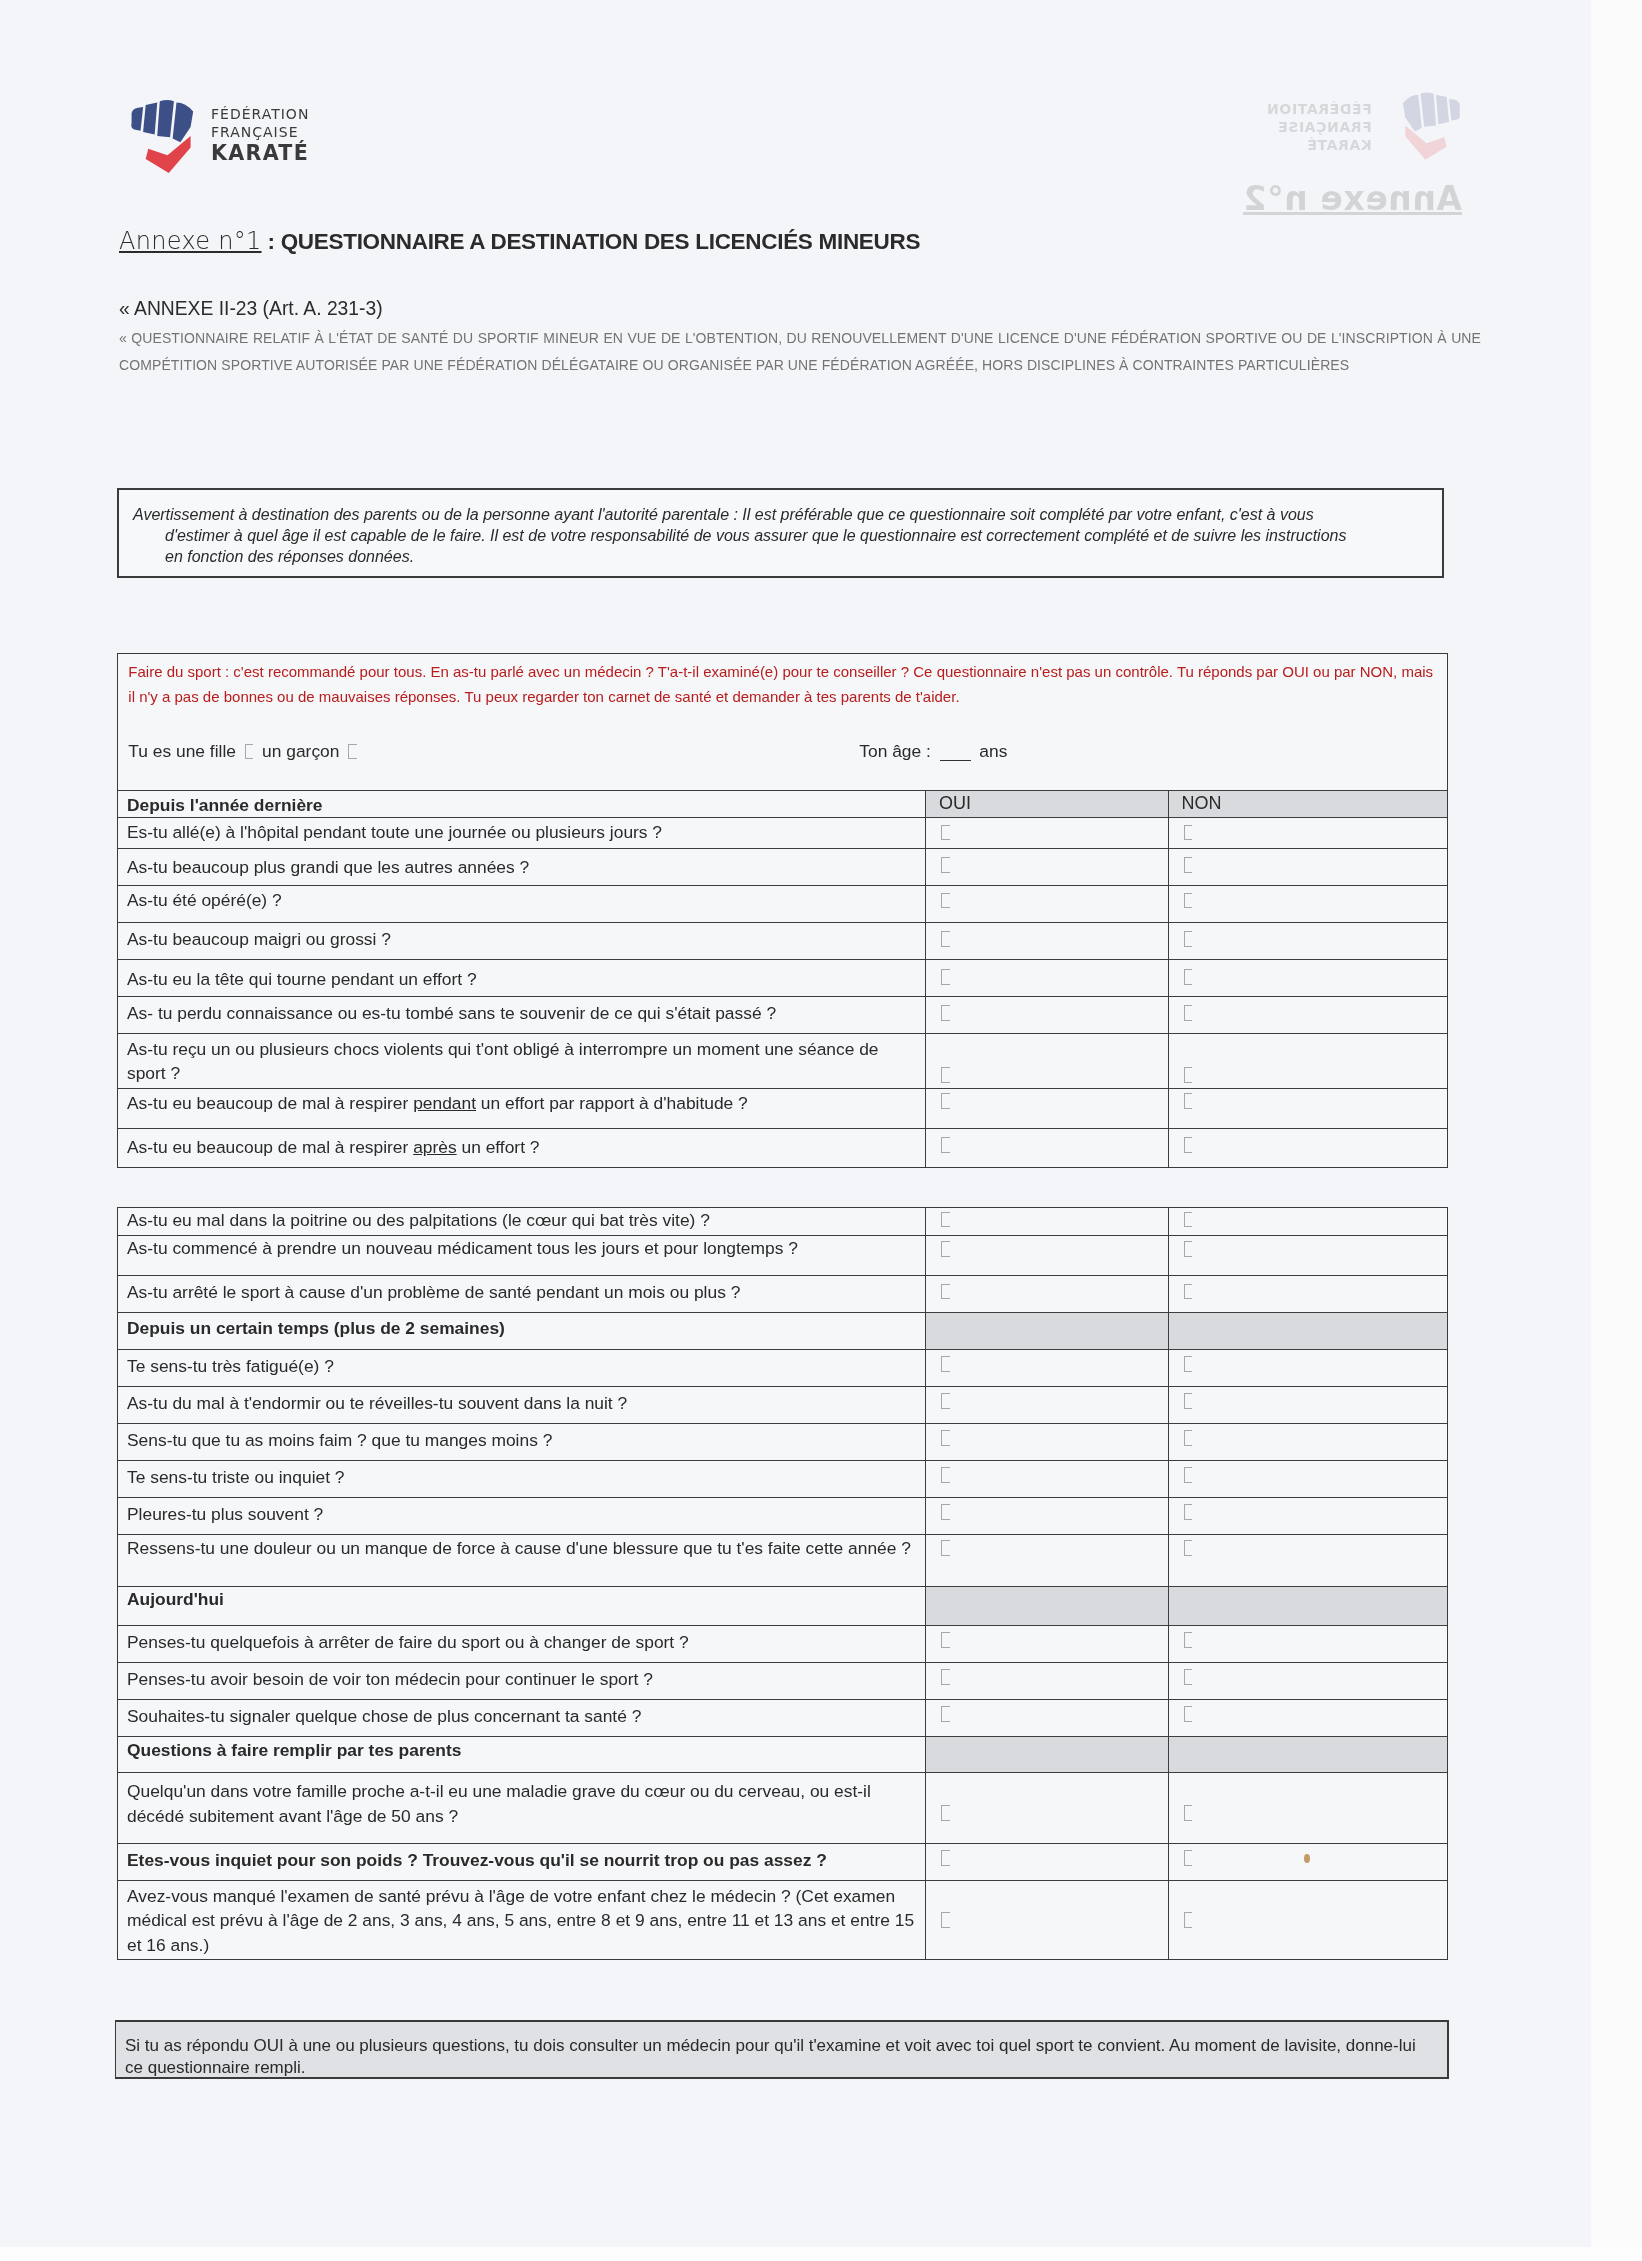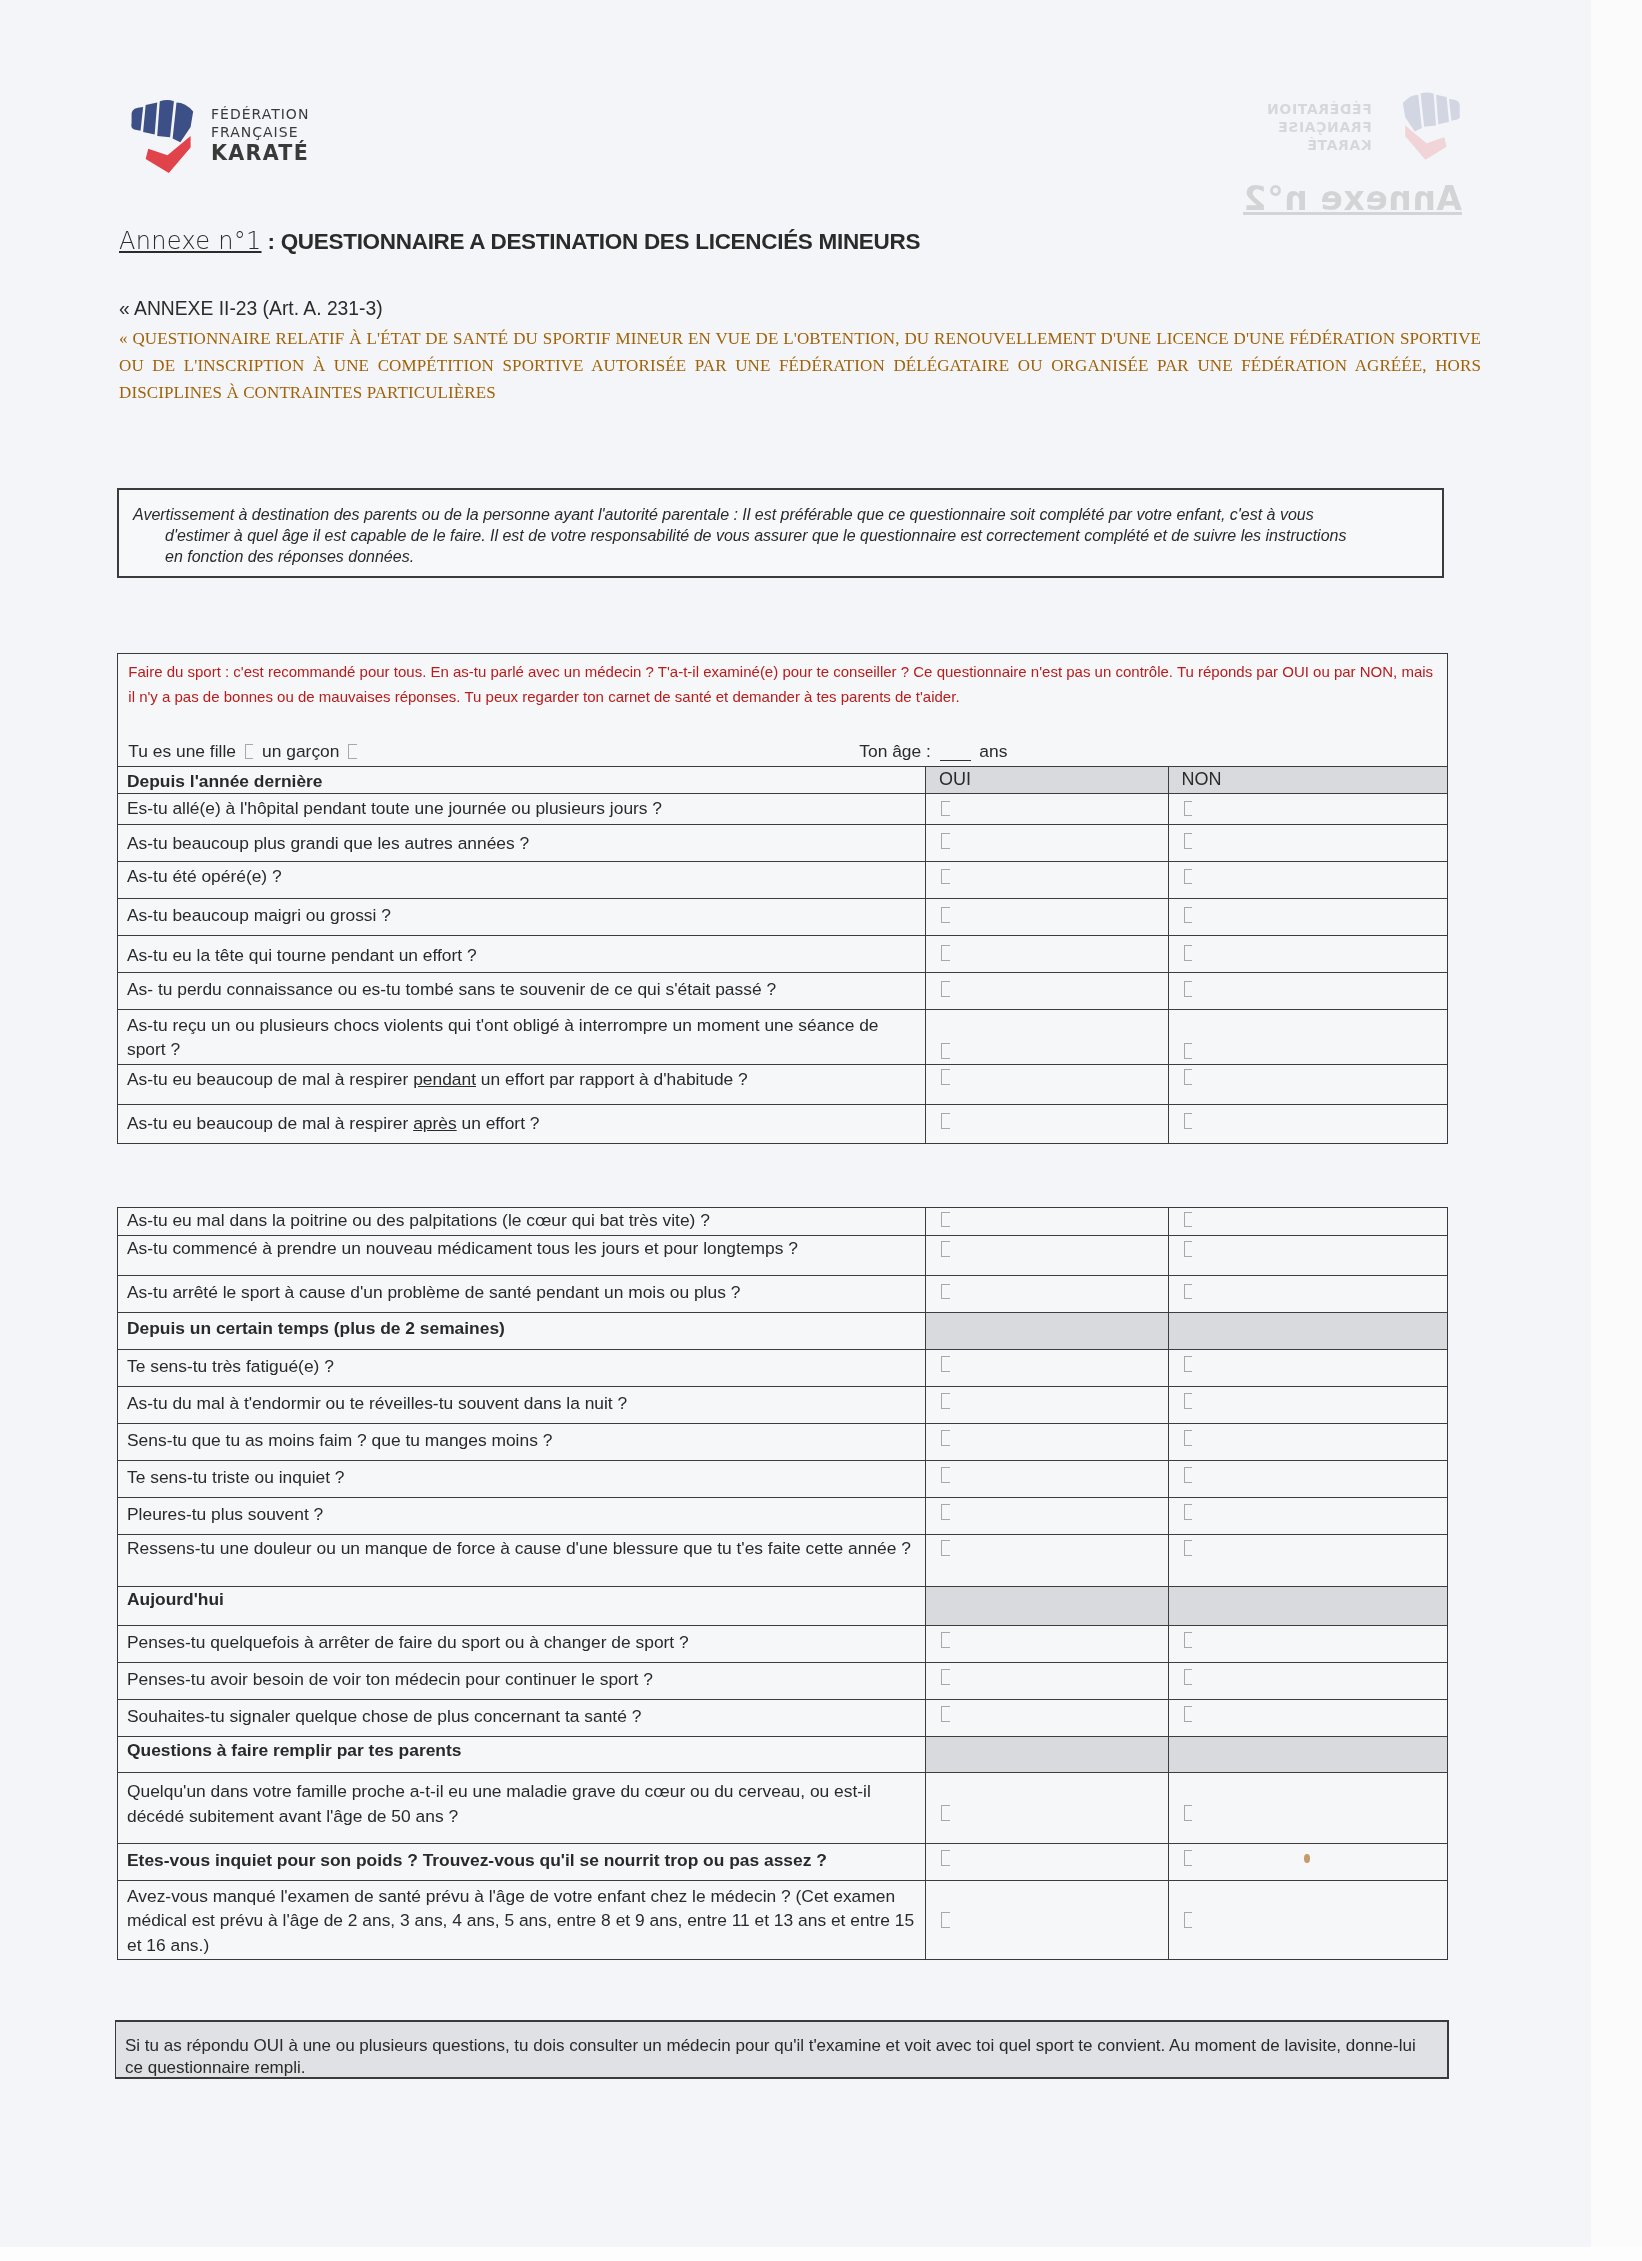--- a/index.html
+++ b/index.html
@@ -24,21 +24,21 @@
   .ghost { position:absolute; left:1243px; top:90px; opacity:0.18; transform:scaleX(-1); }
   .ghost .g-text { font-family:"DejaVu Sans", sans-serif; font-weight:bold; color:#555; font-size:14px; line-height:18px; letter-spacing:0.6px; }
   .ghost .g-title { font-size:33px; text-decoration:underline; color:#444; margin-top:26px; }
 
   
   .title { position:absolute; left:119px; top:227px; white-space:nowrap; }
   .title .annex { font-family:"DejaVu Sans", sans-serif; font-size:24px; text-decoration:underline; color:#2b2b2b; font-weight:300; letter-spacing:0.3px; }
   .title .main { font-family:"Liberation Sans", sans-serif; font-size:22.5px; font-weight:bold; letter-spacing:-0.3px; color:#2b2b2b; }
 
   .annex-ref { position:absolute; left:119px; top:298px; font-size:19.3px; color:#2b2b2b; }
-  .annex-body { position:absolute; left:119px; top:325px; width:1362px; font-size:17px; line-height:27px; text-align:justify; color:#a16207; text-transform:uppercase; letter-spacing:0.1px;font-family:Liberation Serif, serif; }
+  .annex-body { position:absolute; left:119px; top:325px; width:1362px; font-size:14px; line-height:27px; text-align:justify; color:#737373; text-transform:uppercase; letter-spacing:0.1px; }
 
   
   .warn { position:absolute; left:117px; top:488px; width:1327px; height:90px; border:2.6px solid #3b3b3b; box-sizing:border-box; background:#f7f8fa; }
   .warn p { margin:0; padding:14px 11.6px 0 14px; font-style:italic; font-size:16px; line-height:21px; color:#2a2a2a; text-indent:0; }
   .warn p .ind { display:block; padding-left:32px; }
 
   
   .tbl { position:absolute; left:117px; width:1331px; border:1.9px solid #3a3a3a; box-sizing:border-box; background:#f6f7f9; }
   .row { position:relative; border-top:1.9px solid #3d3d3d; display:flex; box-sizing:border-box; }
   .row:first-child { border-top:none; }
@@ -126,21 +126,21 @@
       <span>un garçon</span>
       <span class="inline-cb"></span>
     </div>
     <div>
       <span>Ton âge :</span>
       <span class="age-blank"></span>
       <span>ans</span>
     </div>
   </div>
 
-  <div class="row" style="height:27px;">
+  <div class="row" style="height:27px;margin-top:24px;">
     <div class="q bold" style="padding-top:1.3px;">Depuis l'année dernière</div>
     <div class="c shade">
         <span class="hdr" style="top:1.3px;">OUI</span>
       </div>
     <div class="c non shade">
         <span class="hdr" style="top:1.3px;">NON</span>
       </div>
   </div>
 
   <div class="row" style="height:31px;">

